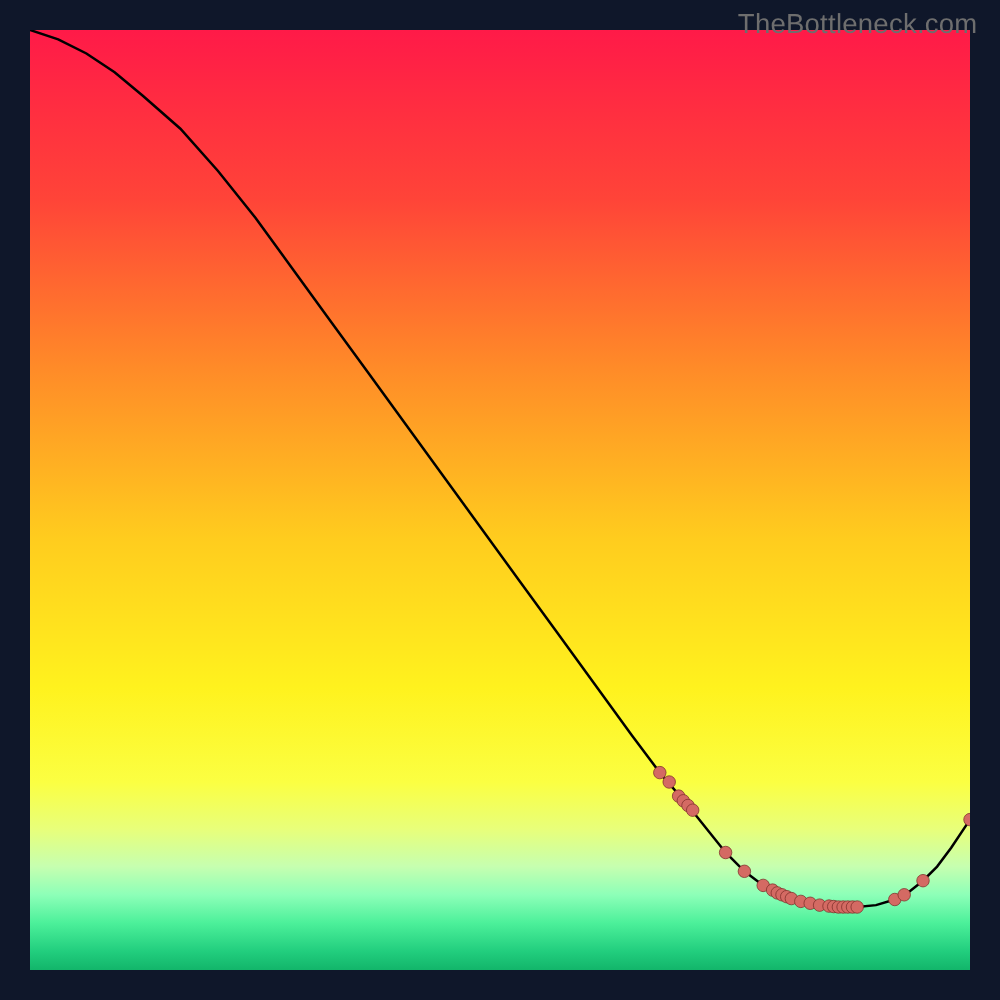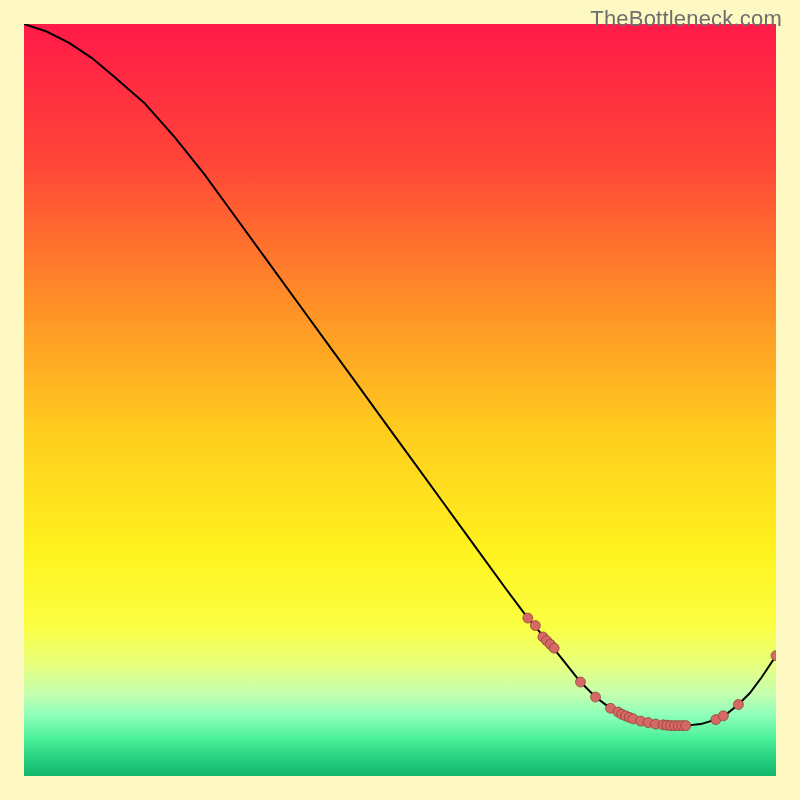--- a/index.html
+++ b/index.html
@@ -8,21 +8,21 @@
     width: 800px;
     height: 800px;
     background: #000;
     overflow: hidden;
     font-family: Arial, Helvetica, sans-serif;
   }
   .stage {
     position: relative;
     width: 800px;
     height: 800px;
-    background: #fef9c3;
+    background: #0f172a;
   }
   .plot {
     position: absolute;
     left: 24px;
     top: 24px;
     width: 752px;
     height: 752px;
   }
   .plot svg {
     display: block;

